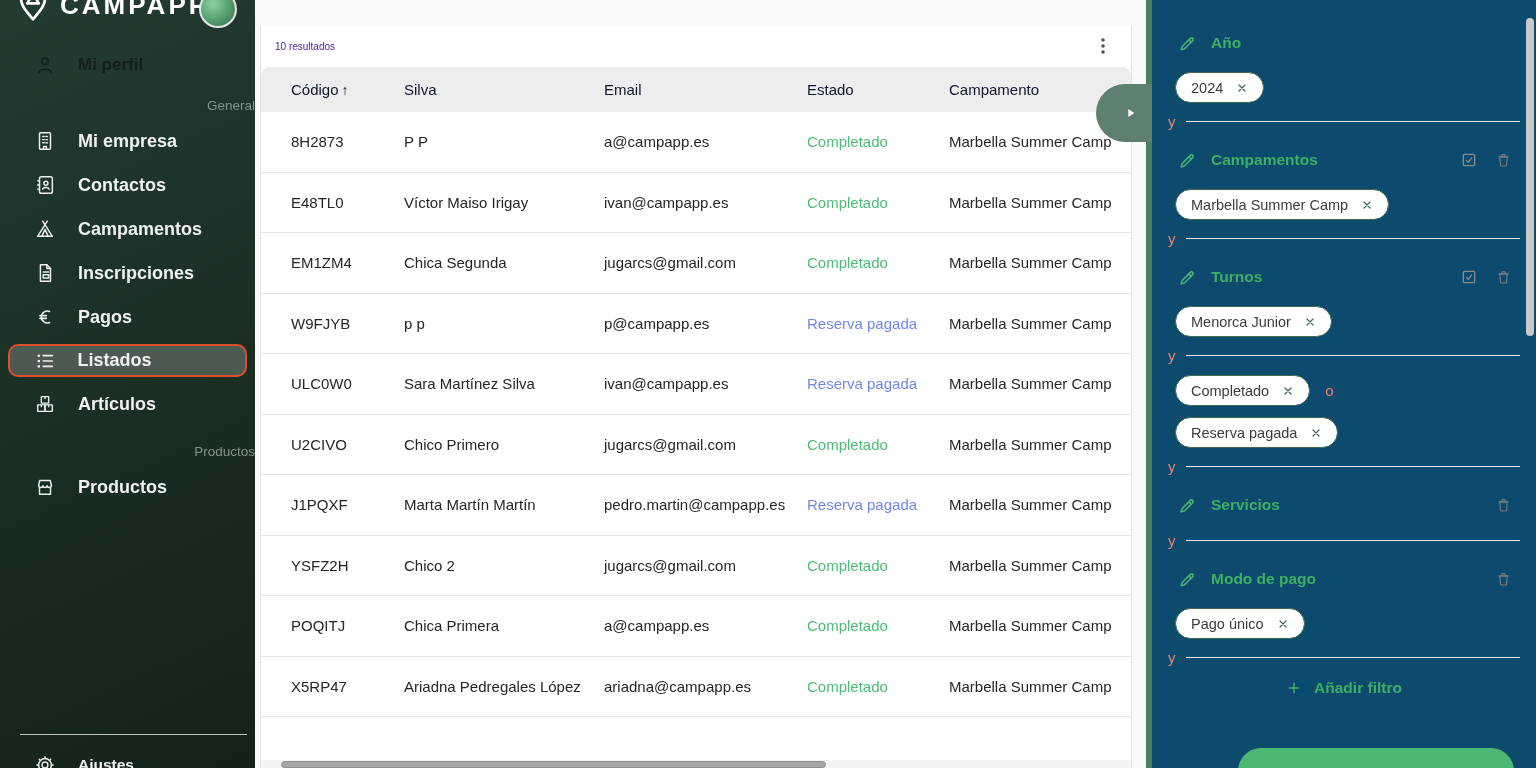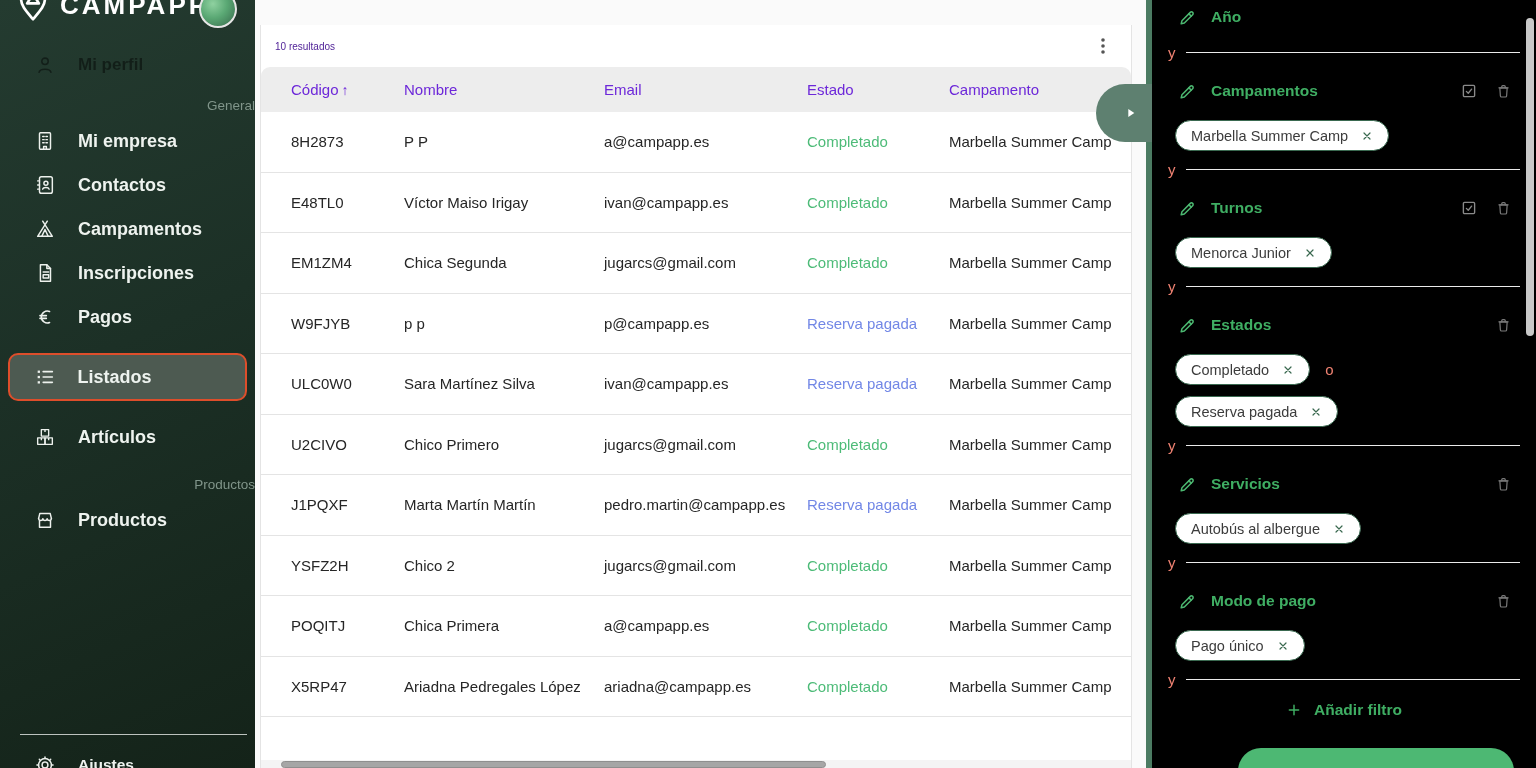--- a/index.html
+++ b/index.html
@@ -15,50 +15,50 @@
   .avatar { position:absolute; top:-10px; left:199px; width:38px; height:38px; border-radius:50%;
     border:2px solid #e6e6e6; background:radial-gradient(circle at 35% 35%,#8fd1a0 0%,#5aa874 45%,#35684a 100%); }
   .profile-row { position:absolute; top:47px; left:0; width:100%; height:36px; display:flex; align-items:center;
     padding-left:34px; gap:22px; color:rgba(0,0,0,0.45); font-weight:700; font-size:17px; }
   .nav { position:absolute; top:88px; left:0; right:0;text-align:right; }
   .section-label { padding:10px 0 6px 20px; color:#80958a; font-size:13.5px; }
   .section-label.second { padding-top:18px; }
   .item { height:44px; display:flex; align-items:center; padding-left:34px; gap:22px;
     color:#eef3ef; font-weight:700; font-size:18px; cursor:pointer; }
   .item.active { background:#4d5a51; border:2.5px solid #de4e2b; border-radius:10px;
-    margin:14px 8px; padding-left:23.5px; height:48px; }
+    margin:5px 8px; padding-left:23.5px; height:33px; }
   .sidebar-divider { position:absolute; bottom:33px; left:20px; right:8px; height:1px; background:rgba(245,248,245,0.75); }
   .footer-item { position:absolute; left:34px; bottom:-17px; height:40px; display:flex; align-items:center;
     gap:22px; color:#eef3ef; font-weight:700; font-size:15.5px; }
 
   
   .main { position:absolute; left:255px; top:0; width:891px; height:768px; background:#fafafa; }
   .card { position:absolute; left:5px; top:25px; width:872px; bottom:0; background:#fff;
     border-left:1px solid #e4e4e4; border-right:1px solid #e4e4e4; }
   .toolbar { height:42px; display:flex; align-items:center; justify-content:space-between;
     padding:0 20px 0 14px; color:#4c1d95; font-size:10px;text-align:right; }
   .thead { height:45px; background:#ededed; border-radius:9px 9px 0 0; display:grid;
-    grid-template-columns:143px 200px 203px 142px 1fr; align-items:center; color:#6d28d9; font-size:15px; }
+    grid-template-columns:143px 200px 203px 142px 1fr; align-items:center; color:#0f172a; font-size:15px; }
   .thead .hcell:first-child, .trow .cell:first-child { padding-left:30px; }
   .sort-arrow { font-size:14px; margin-left:3px; }
   .trow { height:60.5px; display:grid; grid-template-columns:143px 200px 203px 142px 1fr;
     align-items:center; border-bottom:1px solid #e4e4e4; background:#fff; font-size:15px; color:#262626; cursor:pointer; }
   .hscroll-track { position:absolute; bottom:0; left:0; right:0; height:8px; background:#f4f4f4; }
   .hscroll-thumb { position:absolute; bottom:0; left:20px; width:545px; height:7px;
     background:#a6a6a6; border:1px solid #8f8f8f; border-radius:4px; }
 
   
   .vdivider { position:absolute; left:1146px; top:0; bottom:0; width:6px; background:#4b7b62; z-index:4; }
   .collapse-btn { position:absolute; left:1096px; top:84px; width:56px; height:58px; background:#5e8070;
     border-radius:29px 0 0 29px; display:flex; align-items:center; justify-content:center;
     z-index:5; cursor:pointer; }
   .collapse-btn svg { margin-left:14px; }
 
   
-  .panel { position:absolute; left:1152px; top:0; right:0; bottom:0; background:#000000; padding-top:0; }
+  .panel { position:absolute; left:1152px; top:0; right:0; bottom:0; background:#0c4a6e; padding-top:26px; }
   .group-header { display:flex; align-items:center; height:34px; padding:0 24px 0 26px; margin-top:14px; }
   .group-header:first-child { margin-top:0; }
   .group-label { margin-left:14px; color:#3fae63; font-size:15.5px; font-weight:700; }
   .flex-spacer { flex:1; }
   .hdr-check { margin-right:17px; cursor:pointer; }
   .hdr-trash { cursor:pointer; }
   .chip-row { display:flex; align-items:center; margin:12px 0 0 23px; }
   .chip-row + .chip-row { margin-top:11px; }
   .chip { display:inline-flex; align-items:center; gap:13px; border:1.5px solid #3a6950; border-radius:17px;
     padding:0 15px; height:31px; background:#fff; font-size:14.5px; color:#3c3c3c; cursor:pointer; }
@@ -195,21 +195,21 @@
         <circle cx="8" cy="3" r="1.8"></circle>
           <circle cx="8" cy="9" r="1.8"></circle>
           <circle cx="8" cy="15" r="1.8"></circle>
       </svg>
     </div>
 
     <div class="thead">
       <div class="hcell">
         <span>Código</span><span class="sort-arrow">↑</span>
       </div>
-      <div class="hcell">Nombre</div>
+      <div class="hcell">Silva</div>
       <div class="hcell">Email</div>
       <div class="hcell">Estado</div>
       <div class="hcell">Campamento</div>
     </div>
 
     <div class="trow">
       <div class="cell">8H2873</div>
       <div class="cell">P P</div>
       <div class="cell">a@campapp.es</div>
       <div class="cell" style="color: rgb(77, 187, 120);">Completado</div>
@@ -294,20 +294,30 @@
 
 <div class="panel">
 
   <div class="group-header">
     <svg class="hdr-pencil" width="19" height="19" viewBox="0 0 24 24" fill="none" stroke="#4cb871" stroke-width="1.9" stroke-linecap="round" stroke-linejoin="round">
       <path d="M4 20l1-4L15.5 5.5a2.1 2.1 0 0 1 3 3L8 19l-4 1z"></path>
         <path d="M13.7 7.3l3 3"></path>
     </svg>
     <span class="group-label">Año</span>
   </div>
+  <div class="chip-row">
+    <div class="chip">
+      <span>2024</span>
+      <span class="chip-x">
+        <svg width="12" height="12" viewBox="0 0 24 24" fill="none" stroke="#3a6950" stroke-width="2.4" stroke-linecap="round">
+            <path d="M6 6l12 12M18 6L6 18"></path>
+          </svg>
+      </span>
+    </div>
+  </div>
   <div class="connector">
     <span class="y-label">y</span>
       <span class="line"></span>
   </div>
 
   <div class="group-header">
     <svg class="hdr-pencil" width="19" height="19" viewBox="0 0 24 24" fill="none" stroke="#4cb871" stroke-width="1.9" stroke-linecap="round" stroke-linejoin="round">
       <path d="M4 20l1-4L15.5 5.5a2.1 2.1 0 0 1 3 3L8 19l-4 1z"></path>
         <path d="M13.7 7.3l3 3"></path>
     </svg>
@@ -363,33 +373,20 @@
             <path d="M6 6l12 12M18 6L6 18"></path>
           </svg>
       </span>
     </div>
   </div>
   <div class="connector">
     <span class="y-label">y</span>
       <span class="line"></span>
   </div>
 
-  <div class="group-header">
-    <svg class="hdr-pencil" width="19" height="19" viewBox="0 0 24 24" fill="none" stroke="#4cb871" stroke-width="1.9" stroke-linecap="round" stroke-linejoin="round">
-      <path d="M4 20l1-4L15.5 5.5a2.1 2.1 0 0 1 3 3L8 19l-4 1z"></path>
-        <path d="M13.7 7.3l3 3"></path>
-    </svg>
-    <span class="group-label">Estados</span>
-    <span class="flex-spacer"></span>
-    <svg class="hdr-trash" width="17" height="18" viewBox="0 0 24 24" fill="none" stroke="#7a7a7a" stroke-width="1.7" stroke-linecap="round" stroke-linejoin="round">
-      <path d="M5.5 7.5h13"></path>
-        <path d="M9.5 7.5V6a1.5 1.5 0 0 1 1.5-1.5h2A1.5 1.5 0 0 1 14.5 6v1.5"></path>
-        <path d="M6.8 7.5h10.4l-.8 11.6a1.6 1.6 0 0 1-1.6 1.4H9.2a1.6 1.6 0 0 1-1.6-1.4z"></path>
-    </svg>
-  </div>
   <div class="chip-row">
     <div class="chip">
       <span>Completado</span>
       <span class="chip-x">
         <svg width="12" height="12" viewBox="0 0 24 24" fill="none" stroke="#3a6950" stroke-width="2.4" stroke-linecap="round">
             <path d="M6 6l12 12M18 6L6 18"></path>
           </svg>
       </span>
     </div>
     <span class="o-conn">o</span>
@@ -415,30 +412,20 @@
         <path d="M13.7 7.3l3 3"></path>
     </svg>
     <span class="group-label">Servicios</span>
     <span class="flex-spacer"></span>
     <svg class="hdr-trash" width="17" height="18" viewBox="0 0 24 24" fill="none" stroke="#7a7a7a" stroke-width="1.7" stroke-linecap="round" stroke-linejoin="round">
       <path d="M5.5 7.5h13"></path>
         <path d="M9.5 7.5V6a1.5 1.5 0 0 1 1.5-1.5h2A1.5 1.5 0 0 1 14.5 6v1.5"></path>
         <path d="M6.8 7.5h10.4l-.8 11.6a1.6 1.6 0 0 1-1.6 1.4H9.2a1.6 1.6 0 0 1-1.6-1.4z"></path>
     </svg>
   </div>
-  <div class="chip-row">
-    <div class="chip">
-      <span>Autobús al albergue</span>
-      <span class="chip-x">
-        <svg width="12" height="12" viewBox="0 0 24 24" fill="none" stroke="#3a6950" stroke-width="2.4" stroke-linecap="round">
-            <path d="M6 6l12 12M18 6L6 18"></path>
-          </svg>
-      </span>
-    </div>
-  </div>
   <div class="connector">
     <span class="y-label">y</span>
       <span class="line"></span>
   </div>
 
   <div class="group-header">
     <svg class="hdr-pencil" width="19" height="19" viewBox="0 0 24 24" fill="none" stroke="#4cb871" stroke-width="1.9" stroke-linecap="round" stroke-linejoin="round">
       <path d="M4 20l1-4L15.5 5.5a2.1 2.1 0 0 1 3 3L8 19l-4 1z"></path>
         <path d="M13.7 7.3l3 3"></path>
     </svg>

